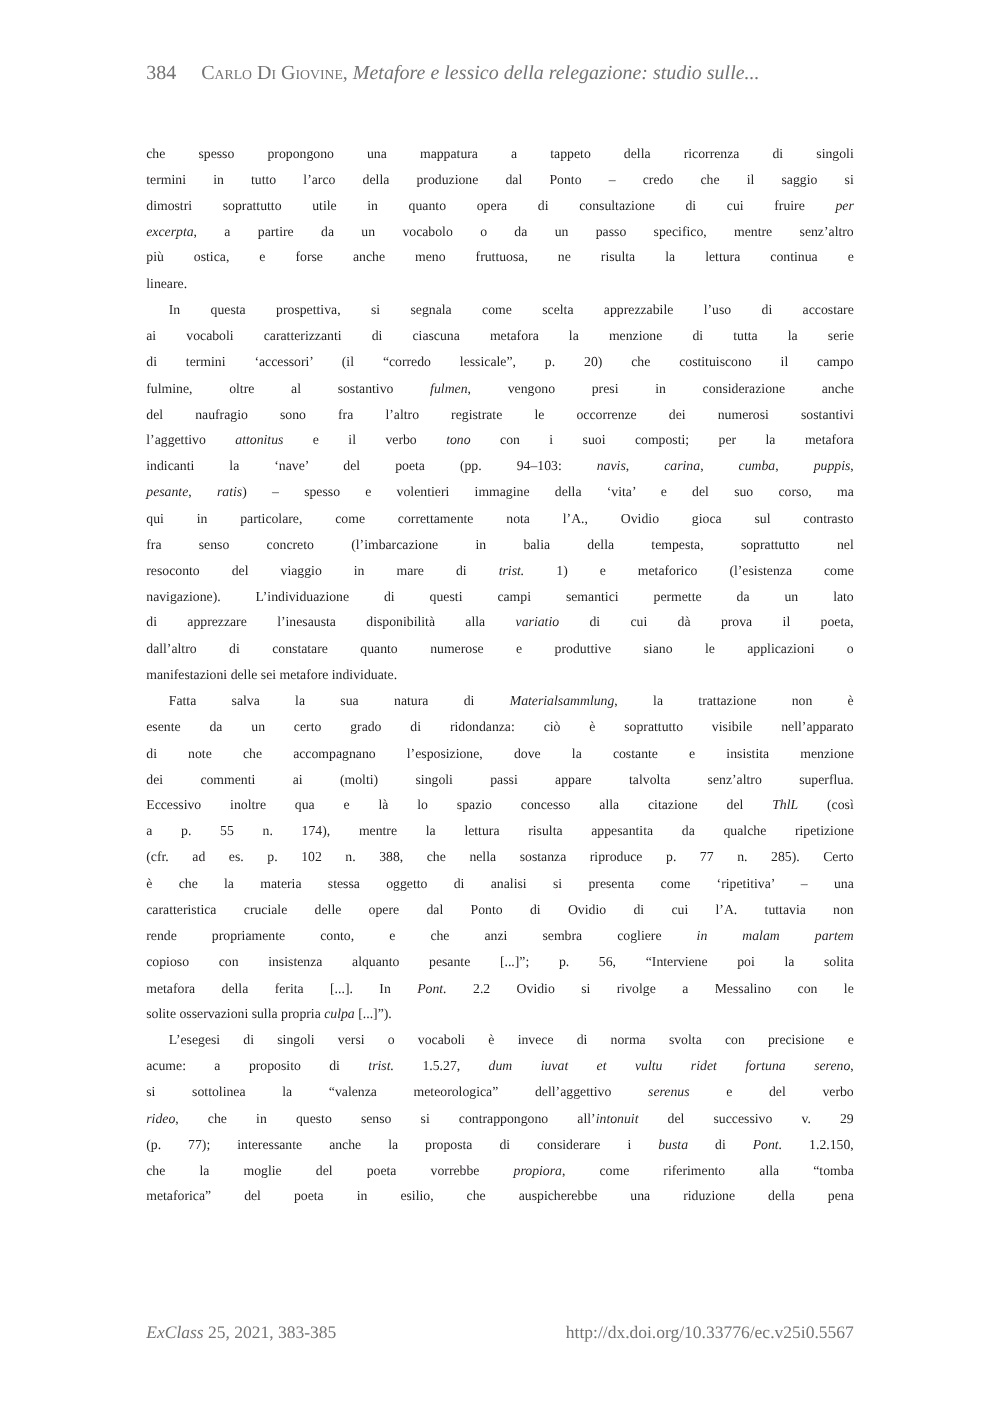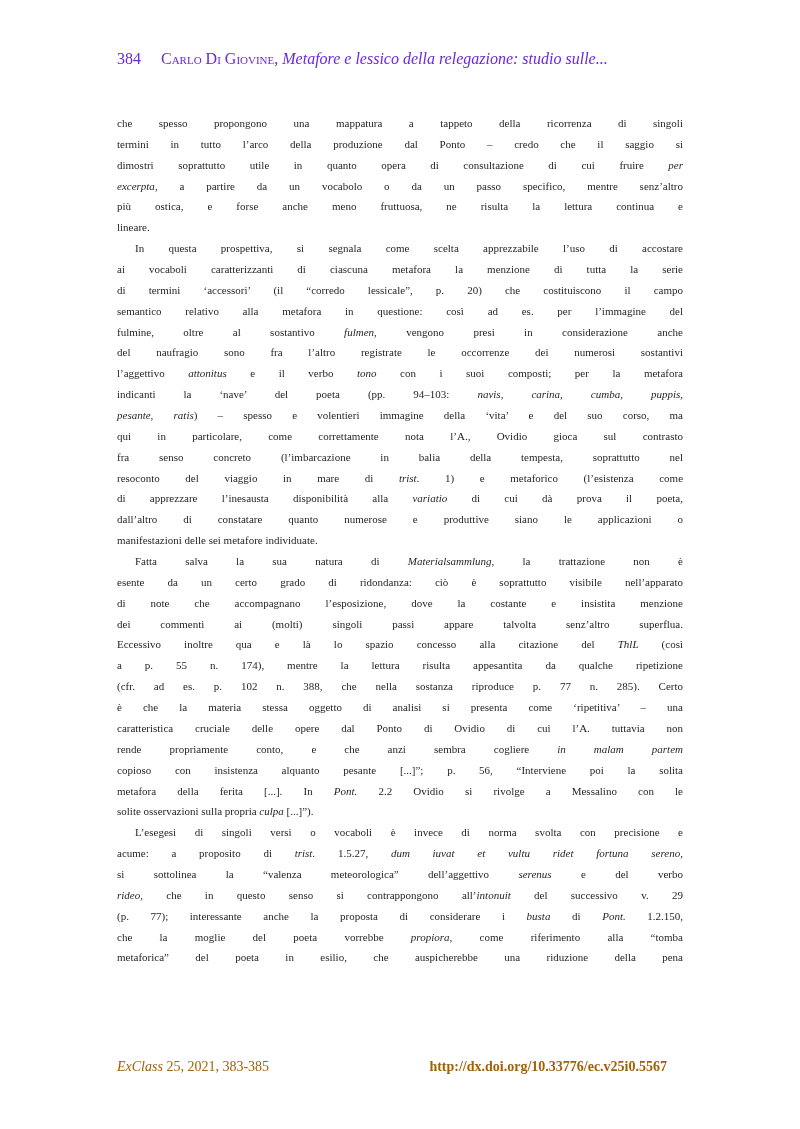--- a/index.html
+++ b/index.html
@@ -1,33 +1,33 @@
 <!DOCTYPE html>
 <html><head>
 <meta charset="utf-8">
 <style>
   html, body { margin: 0; padding: 0; background: #ffffff; }
   body { width: 800px; height: 1129px; position: relative; overflow: hidden;
          font-family: "Liberation Serif", "DejaVu Serif", serif; color: #231f20; }
   .header { position: absolute; left: 117px; top: 47px; width: 600px; height: 24px;
-            font-size: 16px; line-height: 24px; white-space: nowrap; color: #6d28d9; }
+            font-size: 16px; line-height: 24px; white-space: nowrap; color: #737373; }
   .header .pnum { position: absolute; left: 0; top: 0; }
   .header .running { position: absolute; left: 44px; top: 0; }
   .header .sc { font-variant: small-caps; }
   .header em { font-style: italic; }
   .body { position: absolute; left: 117px; top: 113px; width: 566px; }
   .line { display: block; height: 20.86px; line-height: 20.86px; font-size: 11px;
           white-space: nowrap; text-align: justify; text-align-last: justify; }
   .line.last { text-align-last: left; }
   .line.indent { text-indent: 18px; }
   .line em { font-style: italic; }
   .footer { position: absolute; left: 117px; top: 1057px; width: 566px; height: 20px;
-            font-size: 14px; line-height: 20px; color: #a16207; }
+            font-size: 14px; line-height: 20px; color: #737373; }
   .footer .left { position: absolute; left: 0; top: 0; white-space: nowrap; }
-  .footer .right { position: absolute; right: 16px; top: 0; white-space: nowrap; font-weight: bold; }
+  .footer .right { position: absolute; right: 0; top: 0; white-space: nowrap; }
   .footer em { font-style: italic; }
 </style>
 </head>
 <body>
 
 <div class="header">
   <span class="pnum">384</span>
   <span class="running"><span class="sc">Carlo Di Giovine</span><span>, </span><em>Metafore e lessico della relegazione: studio sulle...</em></span>
 </div>
 
@@ -37,29 +37,29 @@
       <span class="line"><span>termini in tutto l’arco della produzione dal Ponto – credo che il saggio si</span></span>
       <span class="line"><span>dimostri soprattutto utile in quanto opera di consultazione di cui fruire </span><em>per</em></span>
       <span class="line"><em>excerpta</em><span>, a partire da un vocabolo o da un passo specifico, mentre senz’altro</span></span>
       <span class="line"><span>più ostica, e forse anche meno fruttuosa, ne risulta la lettura continua e</span></span>
       <span class="line last"><span>lineare.</span></span>
     </div>
     <div>
       <span class="line indent"><span>In questa prospettiva, si segnala come scelta apprezzabile l’uso di accostare</span></span>
       <span class="line"><span>ai vocaboli caratterizzanti di ciascuna metafora la menzione di tutta la serie</span></span>
       <span class="line"><span>di termini ‘accessori’ (il “corredo lessicale”, p. 20) che costituiscono il campo</span></span>
-      <span class="line"><span>semantico relativo alla metafora in questione: così ad es. per l’immagine del</span></span>
       <span class="line"><span>fulmine, oltre al sostantivo </span><em>fulmen</em><span>, vengono presi in considerazione anche</span></span>
       <span class="line"><span>del naufragio sono fra l’altro registrate le occorrenze dei numerosi sostantivi</span></span>
       <span class="line"><span>l’aggettivo </span><em>attonitus</em><span> e il verbo </span><em>tono</em><span> con i suoi composti; per la metafora</span></span>
       <span class="line"><span>indicanti la ‘nave’ del poeta (pp. 94–103: </span><em>navis</em><span>, </span><em>carina</em><span>, </span><em>cumba</em><span>, </span><em>puppis</em><span>,</span></span>
       <span class="line"><em>pesante</em><span>, </span><em>ratis</em><span>) – spesso e volentieri immagine della ‘vita’ e del suo corso, ma</span></span>
       <span class="line"><span>qui in particolare, come correttamente nota l’A., Ovidio gioca sul contrasto</span></span>
       <span class="line"><span>fra senso concreto (l’imbarcazione in balia della tempesta, soprattutto nel</span></span>
       <span class="line"><span>resoconto del viaggio in mare di </span><em>trist.</em><span> 1) e metaforico (l’esistenza come</span></span>
+      <span class="line"><span>navigazione). L’individuazione di questi campi semantici permette da un lato</span></span>
       <span class="line"><span>di apprezzare l’inesausta disponibilità alla </span><em>variatio</em><span> di cui dà prova il poeta,</span></span>
       <span class="line"><span>dall’altro di constatare quanto numerose e produttive siano le applicazioni o</span></span>
       <span class="line last"><span>manifestazioni delle sei metafore individuate.</span></span>
     </div>
     <div>
       <span class="line indent"><span>Fatta salva la sua natura di </span><em>Materialsammlung</em><span>, la trattazione non è</span></span>
       <span class="line"><span>esente da un certo grado di ridondanza: ciò è soprattutto visibile nell’apparato</span></span>
       <span class="line"><span>di note che accompagnano l’esposizione, dove la costante e insistita menzione</span></span>
       <span class="line"><span>dei commenti ai (molti) singoli passi appare talvolta senz’altro superflua.</span></span>
       <span class="line"><span>Eccessivo inoltre qua e là lo spazio concesso alla citazione del </span><em>ThlL</em><span> (così</span></span>

